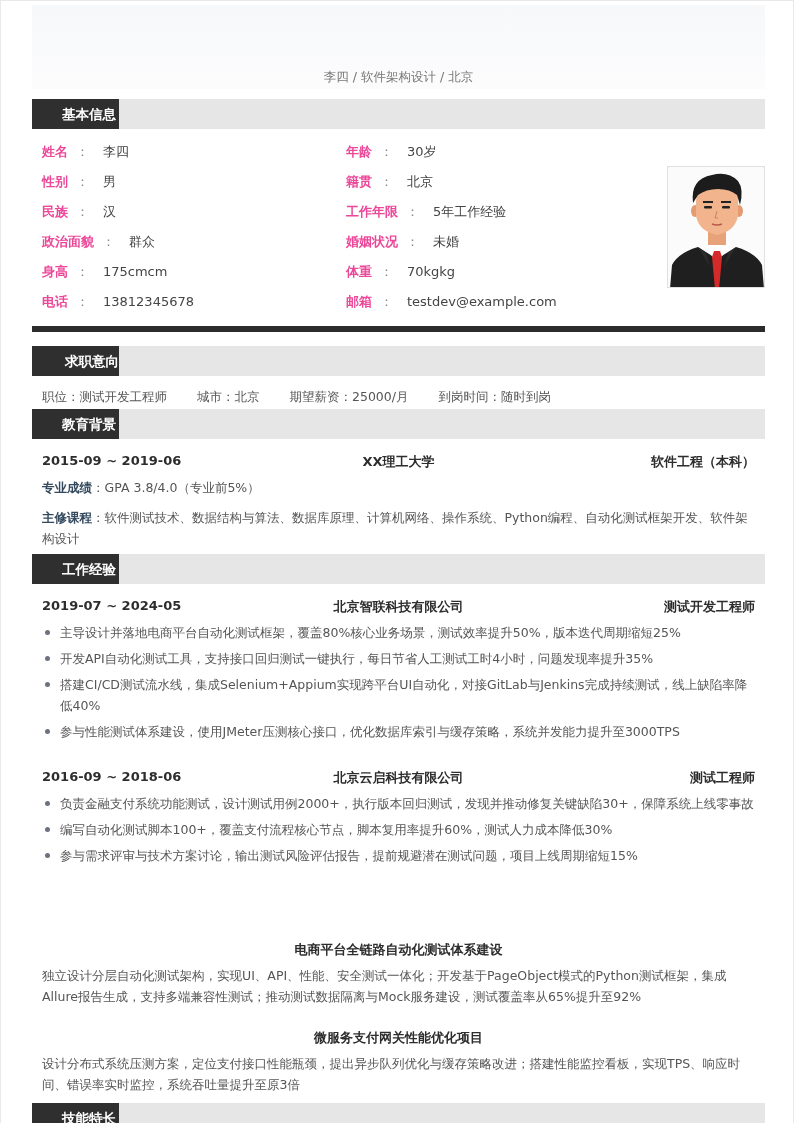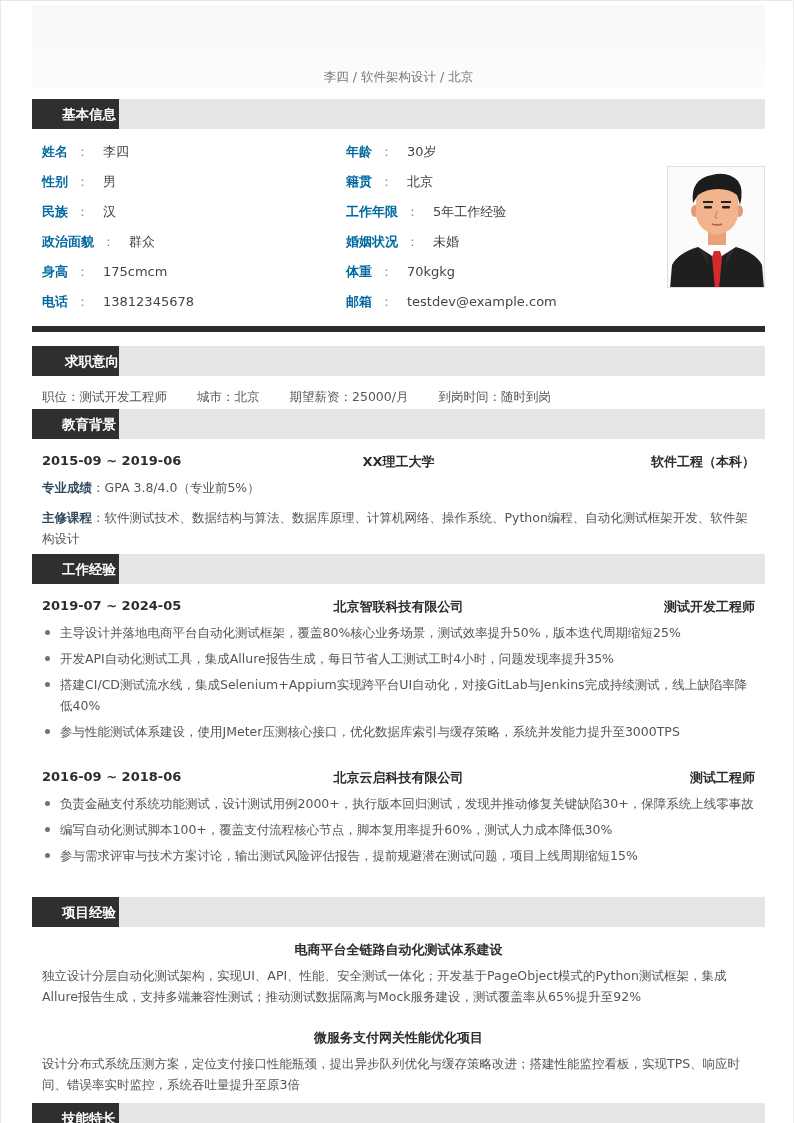--- a/index.html
+++ b/index.html
@@ -25,21 +25,21 @@
   .sec-bar {
     position: absolute; left: 31px; width: 733px; height: 30px; background: #e6e6e6;
   }
   .sec-bar .sec-label {
     position: absolute; left: 0; top: 0; width: 87px; height: 30px;
     background: #2f2f2f; color: #fff; font-size: 13.5px; font-weight: bold;
     line-height: 30px; padding-left: 30px;
   }
 
   .info-row { position: absolute; font-size: 13px; line-height: 18px; white-space: nowrap; }
-  .info-row .lbl { color: #0369a1; font-weight: bold; }
+  .info-row .lbl { color: #ec4899; font-weight: bold; }
   .info-row .colon { color: #888; margin: 0 14px 0 8px; }
   .info-row .val { color: #444; }
 
   .photo {
     position: absolute; left: 666px; top: 165px; width: 98px; height: 122px;
     border: 1px solid #e0e0e0; background: #fbfbfb; overflow: hidden;
   }
   .divider-thick { position: absolute; left: 31px; top: 325px; width: 733px; height: 6px; background: #2c2c2c; }
 
   .intent-row { position: absolute; left: 41px; top: 388px; font-size: 12.5px; color: #555; white-space: nowrap; }
@@ -173,39 +173,36 @@
   <div class="sec-bar" style="top:553px;">
     <div class="sec-label">工作经验</div>
   </div>
   <div class="meta-row" style="top:597px;">
     <span class="l">2019-07 ~ 2024-05</span>
     <span class="c">北京智联科技有限公司</span>
     <span class="r">测试开发工程师</span>
   </div>
   <ul class="bullets" style="top:621px;">
     <li>主导设计并落地电商平台自动化测试框架，覆盖80%核心业务场景，测试效率提升50%，版本迭代周期缩短25%</li>
-    <li>开发API自动化测试工具，集成Allure报告生成，每日节省人工测试工时4小时，问题发现率提升35%</li>
+    <li>开发API自动化测试工具，支持接口回归测试一键执行，每日节省人工测试工时4小时，问题发现率提升35%</li>
     <li>搭建CI/CD测试流水线，集成Selenium+Appium实现跨平台UI自动化，对接GitLab与Jenkins完成持续测试，线上缺陷率降低40%</li>
     <li>参与性能测试体系建设，使用JMeter压测核心接口，优化数据库索引与缓存策略，系统并发能力提升至3000TPS</li>
   </ul>
 
   <div class="meta-row" style="top:768px;">
     <span class="l">2016-09 ~ 2018-06</span>
     <span class="c">北京云启科技有限公司</span>
     <span class="r">测试工程师</span>
   </div>
   <ul class="bullets" style="top:792px;">
     <li>负责金融支付系统功能测试，设计测试用例2000+，执行版本回归测试，发现并推动修复关键缺陷30+，保障系统上线零事故</li>
     <li>编写自动化测试脚本100+，覆盖支付流程核心节点，脚本复用率提升60%，测试人力成本降低30%</li>
     <li>参与需求评审与技术方案讨论，输出测试风险评估报告，提前规避潜在测试问题，项目上线周期缩短15%</li>
   </ul>
 
-  <div class="sec-bar" style="top:896px;">
-    <div class="sec-label">项目经验</div>
-  </div>
   <div class="proj-title" style="top:940px;">电商平台全链路自动化测试体系建设</div>
   <div class="para" style="top:964px;">独立设计分层自动化测试架构，实现UI、API、性能、安全测试一体化；开发基于PageObject模式的Python测试框架，集成Allure报告生成，支持多端兼容性测试；推动测试数据隔离与Mock服务建设，测试覆盖率从65%提升至92%</div>
 
   <div class="proj-title" style="top:1028px;">微服务支付网关性能优化项目</div>
   <div class="para" style="top:1052px;">设计分布式系统压测方案，定位支付接口性能瓶颈，提出异步队列优化与缓存策略改进；搭建性能监控看板，实现TPS、响应时间、错误率实时监控，系统吞吐量提升至原3倍</div>
 
   <div class="sec-bar" style="top:1102px;">
     <div class="sec-label">技能特长</div>
   </div>
 </div>

